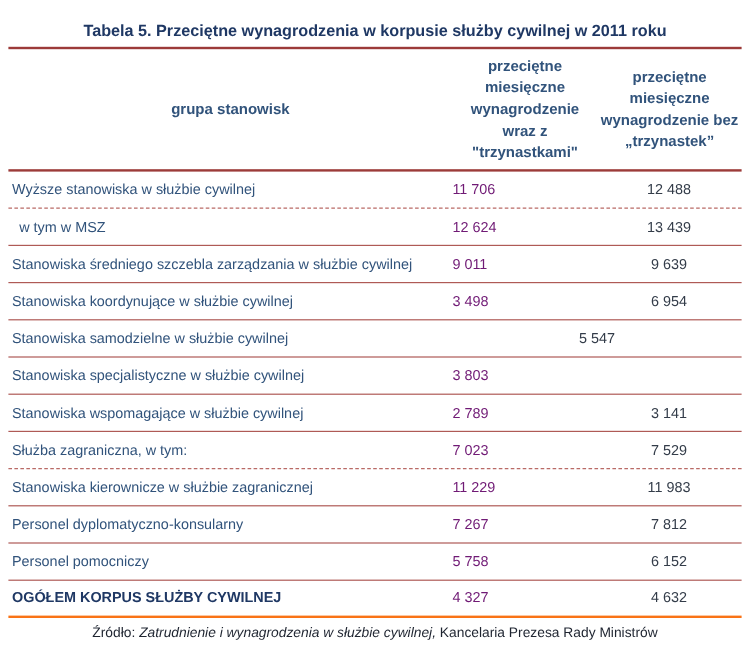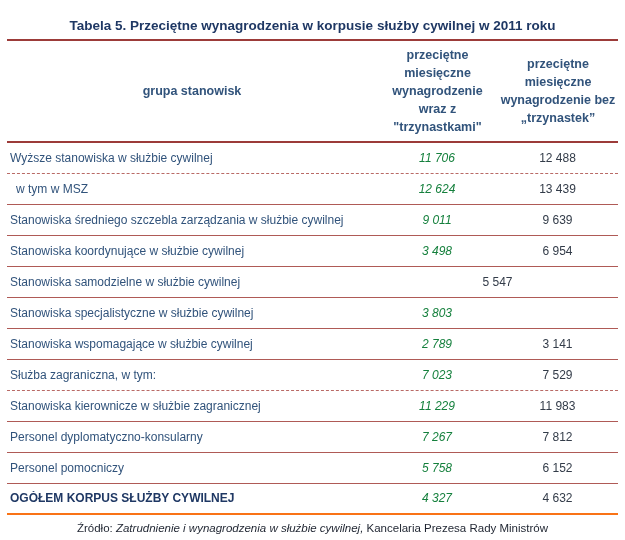--- a/index.html
+++ b/index.html
@@ -31,21 +31,21 @@
     border-bottom:1px solid #AF5A56;
   }
   .row.dashed { border-bottom:1px dashed #B96A66; }
   .row.total  { border-bottom:2px solid #f97316; }
   .cell-label {
     width:370px; padding-left:3px;
     color:#31537B; white-space:nowrap; overflow:hidden;
   }
   .row.indent .cell-label { padding-left:9px; }
   .row.total .cell-label { font-weight:bold; color:#1F3864; }
-  .cell-v1 { width:120px; text-align:center; color:#15803d;font-style:italic; }
+  .cell-v1 { width:120px; color:#701a75; }
   .cell-v2 { flex:1; text-align:center; color:#333C49; }
   .src-note {
     text-align:center; padding-top:6px;
     font-size:11.5px; color:#1E2430; line-height:1.3;
   }
   .src-note .it { font-style:italic; }
 </style>
 </head>
 <body>
 

